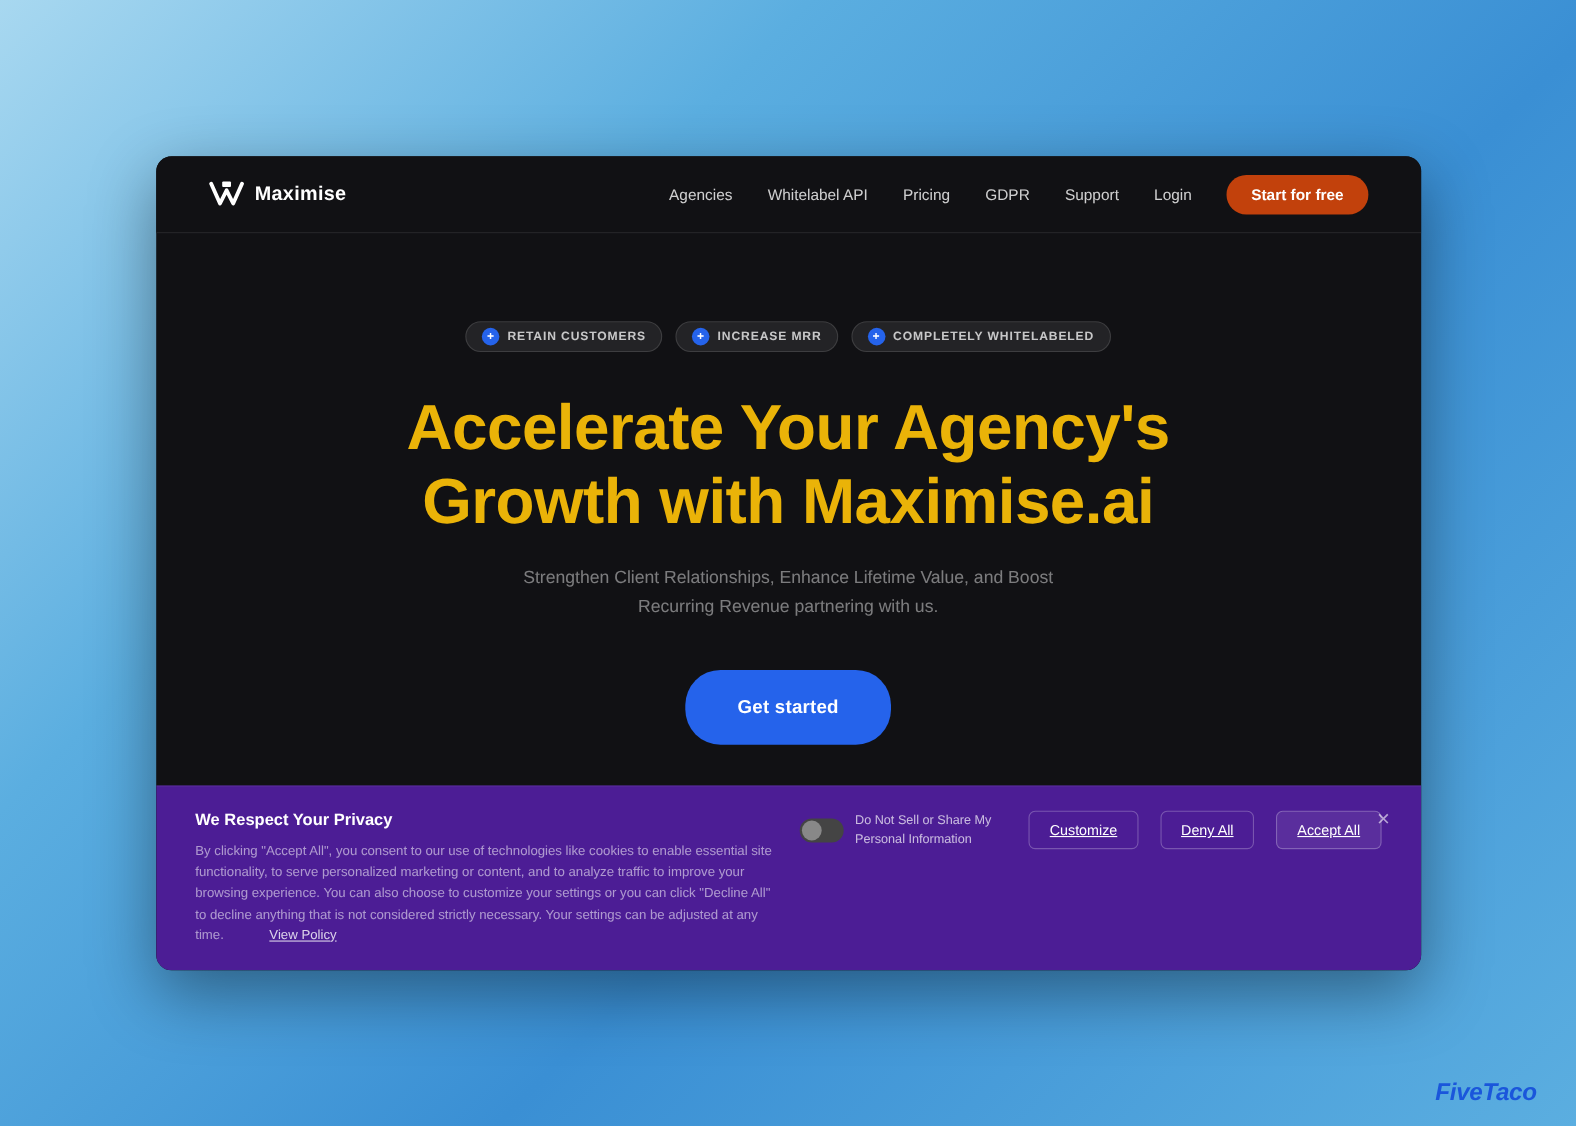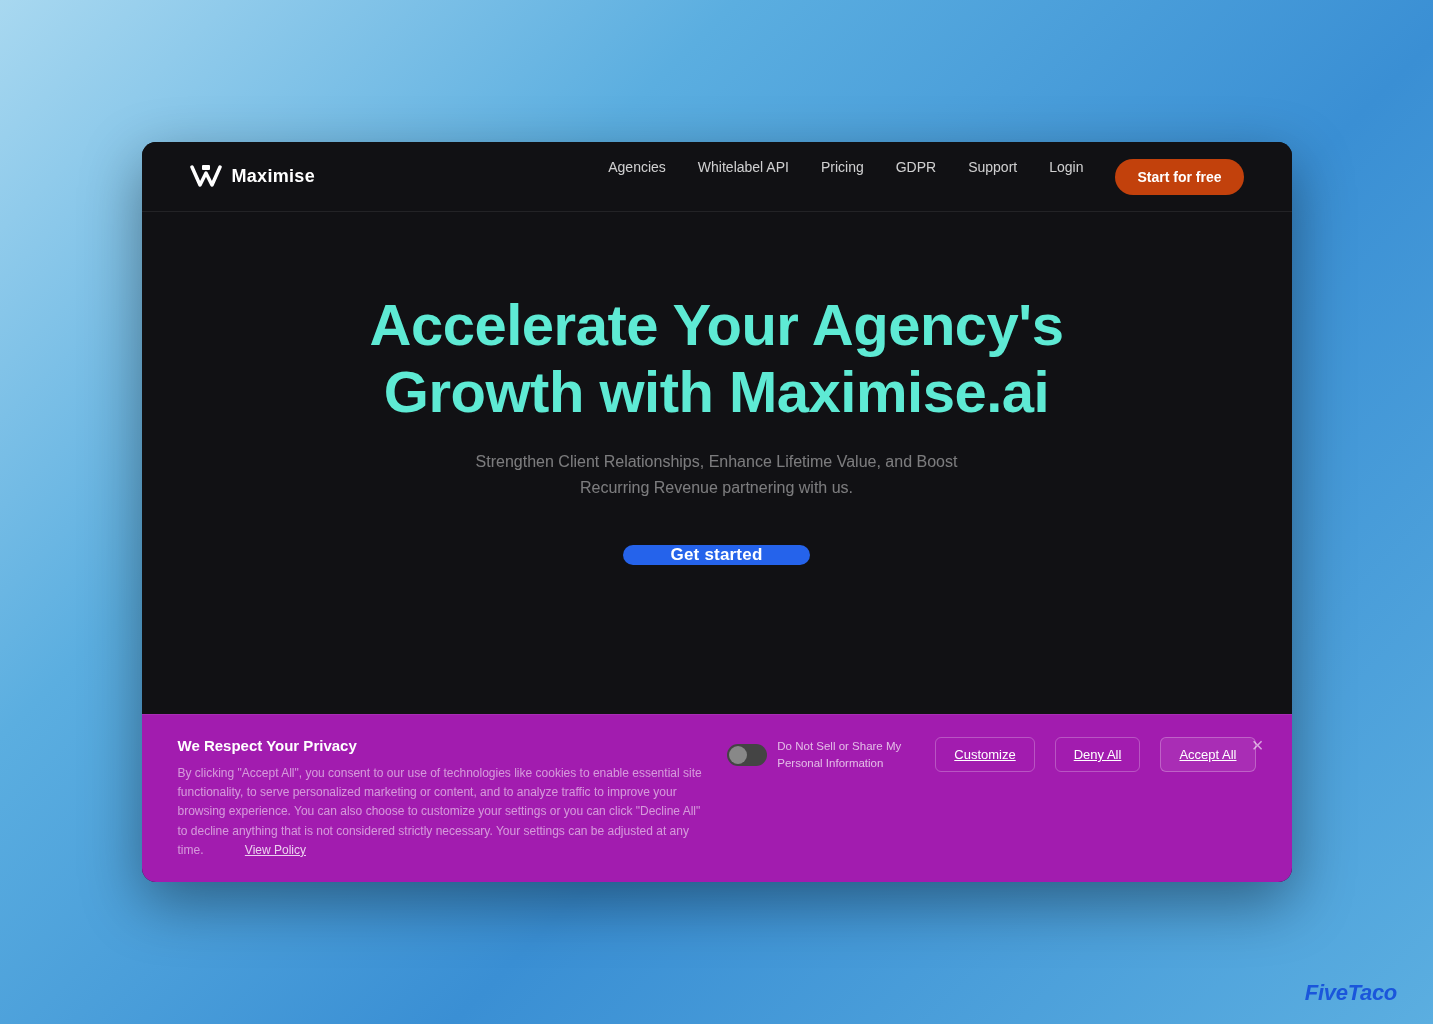--- a/index.html
+++ b/index.html
@@ -49,21 +49,21 @@
 
     .logo-text {
       color: #ffffff;
       font-size: 18px;
       font-weight: 600;
       letter-spacing: 0.3px;
     }
 
     .nav-links {
       display: flex;
-      align-items: flex-start;
+      align-items: center;
       gap: 32px;
     }
 
     .nav-link {
       color: rgba(255,255,255,0.8);
       font-size: 14px;
       text-decoration: none;
       cursor: pointer;
     }
 
@@ -123,21 +123,21 @@
 
     .badge-icon::after {
       content: '+';
       color: white;
       font-size: 11px;
       font-weight: 700;
       line-height: 1;
     }
 
     .hero-title {
-      color: #5eead4;
+      color: #eab308;
       font-size: 58px;
       font-weight: 800;
       line-height: 1.15;
       max-width: 720px;
       margin-bottom: 24px;
       letter-spacing: -0.5px;
       text-align: center;
     }
 
     .hero-subtitle {
@@ -146,34 +146,34 @@
       line-height: 1.6;
       max-width: 520px;
       margin-bottom: 44px;
     }
 
     .get-started-btn {
       background: #2563eb;
       color: #ffffff;
       border: none;
       border-radius: 32px;
-      padding: 0 48px;
+      padding: 24px 48px;
       font-size: 17px;
       font-weight: 600;
       cursor: pointer;
       letter-spacing: 0.2px;
     }
 
     
     .cookie-banner {
       position: absolute;
       bottom: 0;
       left: 0;
       right: 0;
-      background: #a21caf;
+      background: #4c1d95;
       border-top: 1px solid rgba(255,255,255,0.08);
       padding: 22px 36px;
       display: flex;
       align-items: flex-start;
       justify-content: space-between;
       gap: 20px;
     }
 
     .cookie-text-area {
       flex: 1;
@@ -306,20 +306,34 @@
       <a class="nav-link">Whitelabel API</a>
       <a class="nav-link">Pricing</a>
       <a class="nav-link">GDPR</a>
       <a class="nav-link">Support</a>
       <a class="nav-link">Login</a>
       <button class="start-btn">Start for free</button>
     </div>
   </nav>
 
   <section class="hero">
+    <div class="badge-row">
+      <div class="badge">
+        <div class="badge-icon"></div>
+        <span>RETAIN CUSTOMERS</span>
+      </div>
+      <div class="badge">
+        <div class="badge-icon"></div>
+        <span>INCREASE MRR</span>
+      </div>
+      <div class="badge">
+        <div class="badge-icon"></div>
+        <span>COMPLETELY WHITELABELED</span>
+      </div>
+    </div>
 
     <h1 class="hero-title">Accelerate Your Agency's Growth with Maximise.ai</h1>
     <p class="hero-subtitle">Strengthen Client Relationships, Enhance Lifetime Value, and Boost Recurring Revenue partnering with us.</p>
     <button class="get-started-btn">Get started</button>
   </section>
 
   <div class="cookie-banner">
     <div class="cookie-text-area">
       <div class="cookie-title">We Respect Your Privacy</div>
       <div class="cookie-body">

